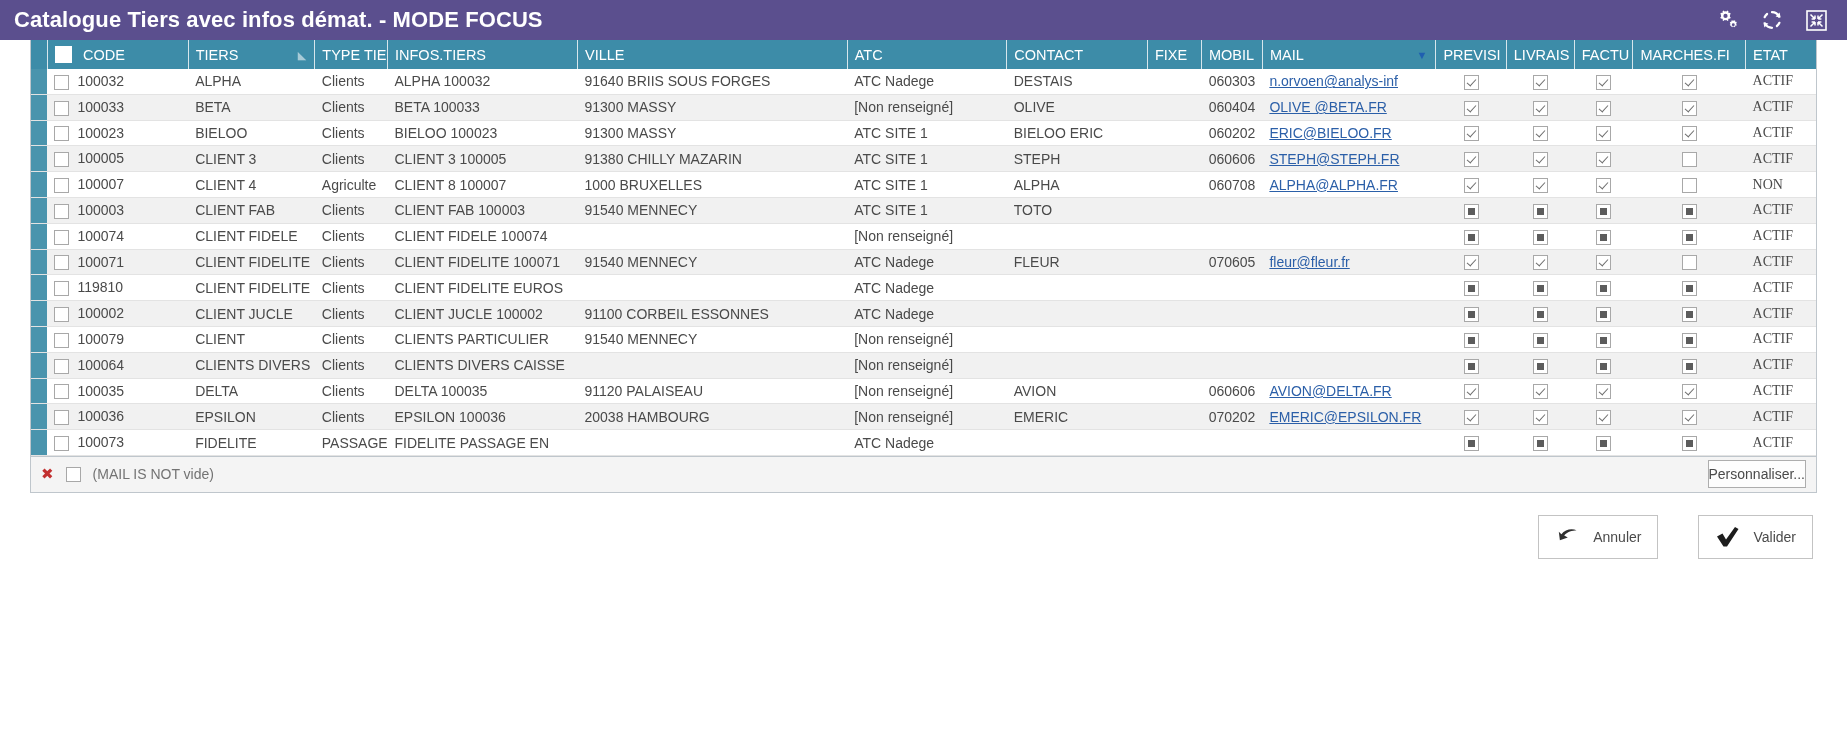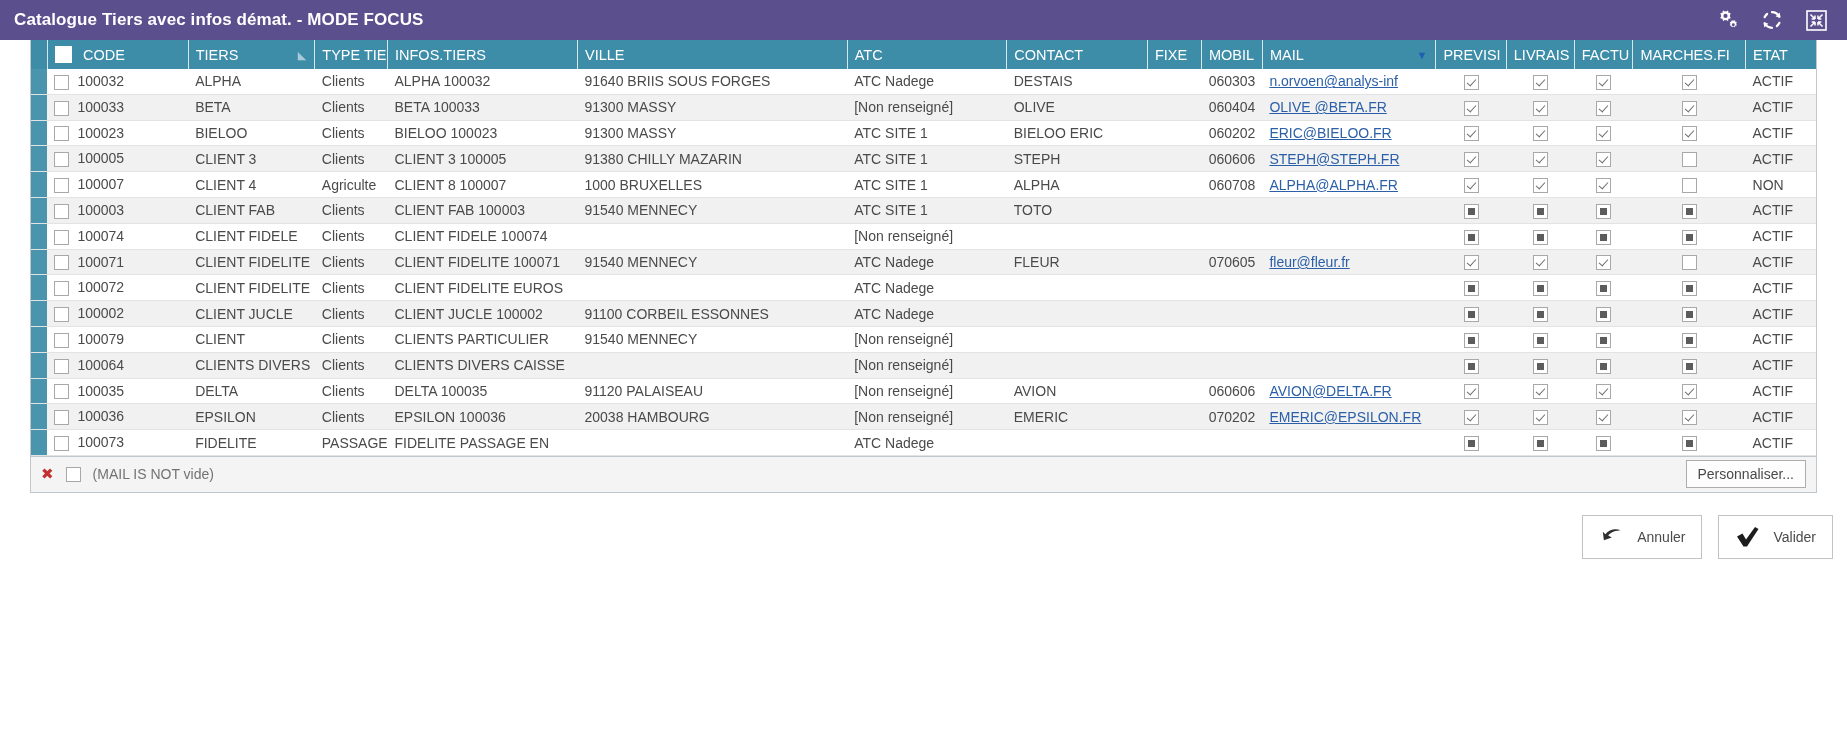--- a/index.html
+++ b/index.html
@@ -11,21 +11,21 @@
     overflow:hidden;
   }
   
   .titlebar{
     height:40px;background:#5b4f8e;
     display:flex;align-items:center;
     padding:0 14px;
     box-sizing:border-box;
   }
   .titlebar .title{
-    color:#ffffff;font-size:17px;font-weight:bold;
+    color:#ffffff;font-size:22px;font-weight:bold;
     letter-spacing:.1px;white-space:nowrap;
   }
   .titlebar .spacer{flex:1;}
   .titlebar .tb-icons{display:flex;align-items:center;gap:22px;padding-right:6px;}
   .tb-icon{width:22px;height:22px;display:flex;align-items:center;justify-content:center;cursor:pointer;}
   .tb-icon svg{display:block;}
 
   
   .content{
     position:relative;
@@ -96,21 +96,21 @@
     position:relative;
   }
   td.ind .arrow{
     position:absolute;left:-10px;top:50%;transform:translateY(-50%);
     color:#4a94ad;font-size:13px;line-height:1;
   }
   td.cb-cell{text-align:left;padding-left:6px;}
   td.mailcell a{color:#2b5fa8;text-decoration:underline;}
   td.ctr{text-align:center;}
   td.num{text-align:right;padding-right:9px;}
-  td.etat{color:#4a4a4a;}
+  td.etat{color:#4a4a4a;font-family:Liberation Serif, serif;}
 
   
   .cbx{
     display:inline-block;width:15px;height:15px;
     border:1px solid #a8a8a8;background:#fff;
     box-sizing:border-box;vertical-align:middle;
     position:relative;
   }
   .cbx.hdr{border:1px solid #ffffff;background:#ffffff;width:17px;height:17px;}
   .cbx.check::after{
@@ -133,29 +133,29 @@
     box-sizing:border-box;
   }
   .filterbar .fx{
     color:#c23030;font-size:15px;font-weight:bold;margin-right:12px;cursor:pointer;
   }
   .filterbar .fcb{margin-right:12px;}
   .filterbar .ftext{color:#737373;font-size:14px;text-align:center;}
   .filterbar .fspacer{flex:1;}
   .btn-pers{
     border:1px solid #adadad;background:#fdfdfd;
-    padding:5px 11px;font-size:14px;color:#4a4a4a;
+    padding:5px 0;font-size:14px;color:#4a4a4a;
     cursor:pointer;
   }
 
   
   .footer{
     display:flex;justify-content:flex-end;align-items:center;
-    gap:16px;
-    padding:22px 14px 0 30px;
+    gap:40px;
+    padding:22px 34px 0 30px;
     box-sizing:border-box;
   }
   .fbtn{
     border:1px solid #c3c3c3;background:#ffffff;
     min-width:110px;height:44px;
     display:flex;align-items:center;justify-content:center;gap:12px;
     padding:0 16px;box-sizing:border-box;cursor:pointer;
     font-size:14px;color:#4a4a4a;
   }
   .fbtn .glyph{display:flex;align-items:center;}
@@ -395,21 +395,21 @@
             <td class="num">070605</td>
             <td class="mailcell"><a href="#">fleur@fleur.fr</a></td>
             <td class="ctr"><span class="cbx check"></span></td>
             <td class="ctr"><span class="cbx check"></span></td>
             <td class="ctr"><span class="cbx check"></span></td>
             <td class="ctr"><span class="cbx"></span></td>
             <td class="etat">ACTIF</td>
           </tr>
           <tr class="row-odd">
             <td class="ind"></td>
-            <td class="cb-cell"><span class="cbx"></span><span style="margin-left: 8px;">100072</span></td>
+            <td class="cb-cell"><span class="cbx"></span><span style="margin-left: 8px;">119810</span></td>
             <td>CLIENT FIDELITE</td>
             <td>Clients</td>
             <td>CLIENT FIDELITE EUROS</td>
             <td></td>
             <td>ATC Nadege</td>
             <td></td>
             <td class="num"></td>
             <td class="num"></td>
             <td class="mailcell"></td>
             <td class="ctr"><span class="cbx indet"></span></td>

